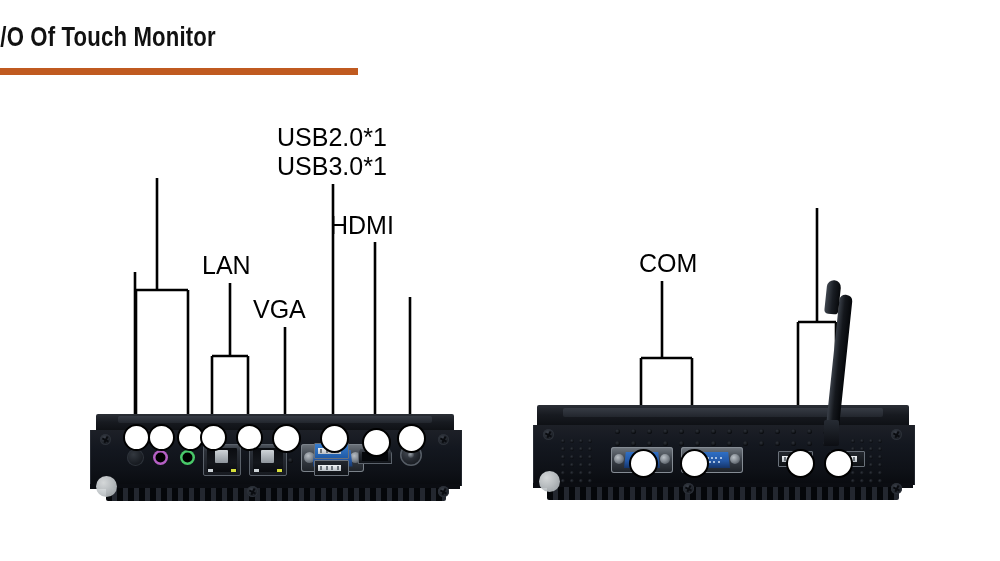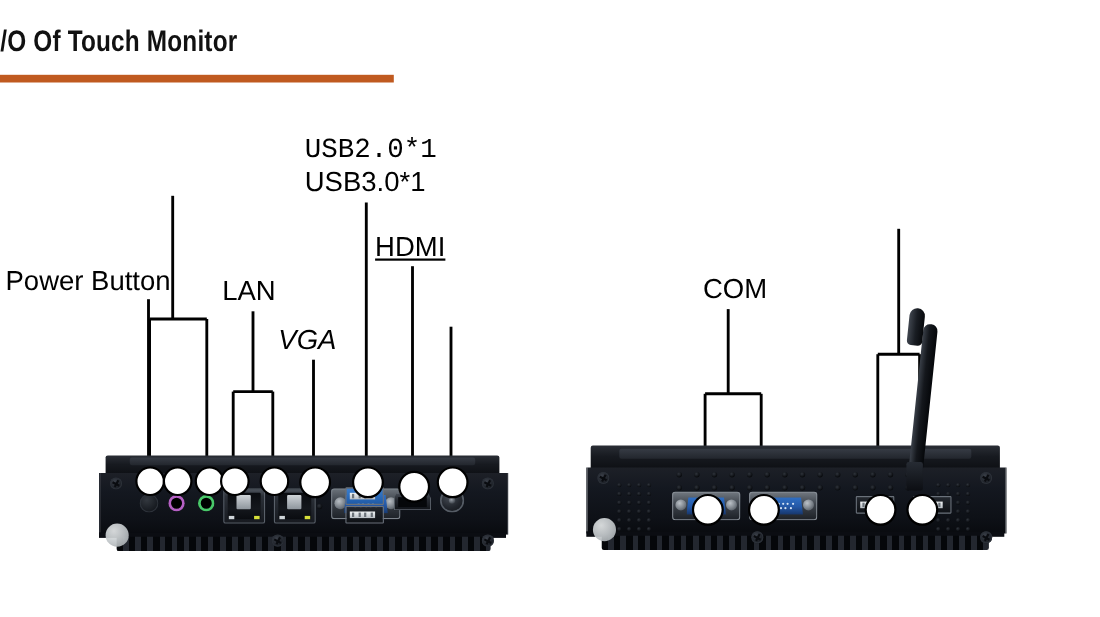--- a/index.html
+++ b/index.html
@@ -584,22 +584,21 @@
     <div class="ant-rod" style="left:24px;top:24px;width:13px;height:152px;transform:rotate(6deg);transform-origin:50% 100%;"></div>
     <div class="ant-tip" style="left:24px;top:10px;width:14px;height:34px;transform:rotate(6deg);transform-origin:50% 100%;"></div>
     <div class="ant-base" style="left:24px;top:150px;width:15px;height:26px;"></div>
   </div>
 
   <div class="marker" style="left:629px;top:449px;width:25px;height:25px;"></div>
   <div class="marker" style="left:680px;top:449px;width:25px;height:25px;"></div>
   <div class="marker" style="left:786px;top:449px;width:25px;height:25px;"></div>
   <div class="marker" style="left:824px;top:449px;width:25px;height:25px;"></div>
 
-  <div class="lbl" style="left:5px;top:243px;">Power Button</div>
   <div class="lbl" style="left:202px;top:252px;">LAN</div>
-  <div class="lbl" style="left:253px;top:296px;font-style:italic;">VGA</div>
-  <div class="lbl" style="left:277px;top:124px;font-family:Liberation Mono, monospace;">USB2.0*1</div>
+  <div class="lbl" style="left:253px;top:296px;">VGA</div>
+  <div class="lbl" style="left:277px;top:124px;">USB2.0*1</div>
   <div class="lbl" style="left:277px;top:153px;">USB3.0*1</div>
-  <div class="lbl" style="left:341px;top:212px;text-decoration:underline;">HDMI</div>
+  <div class="lbl" style="left:330px;top:212px;">HDMI</div>
 
   <div class="lbl" style="left:639px;top:250px;">COM</div>
 
 </div>
 
 </body></html>

